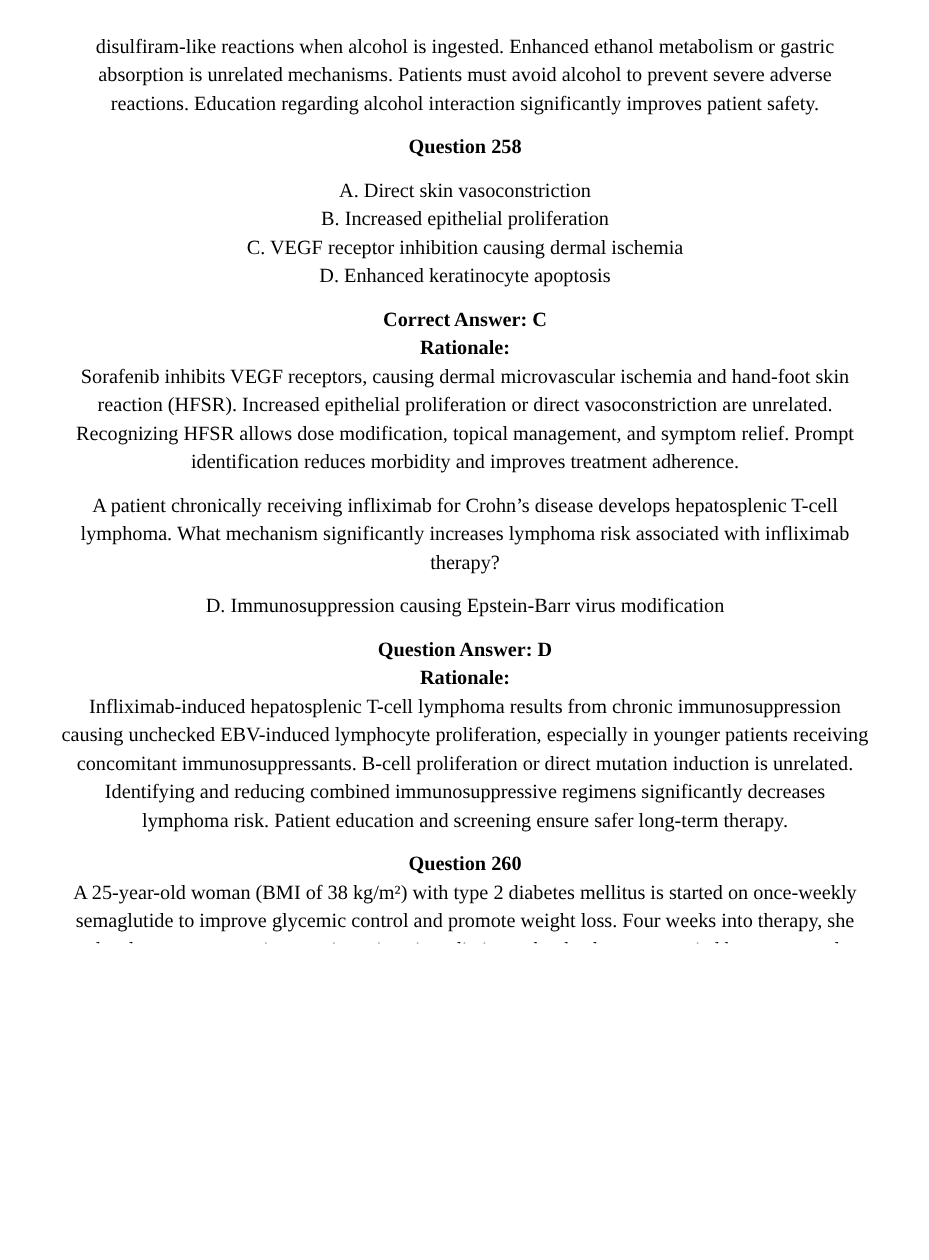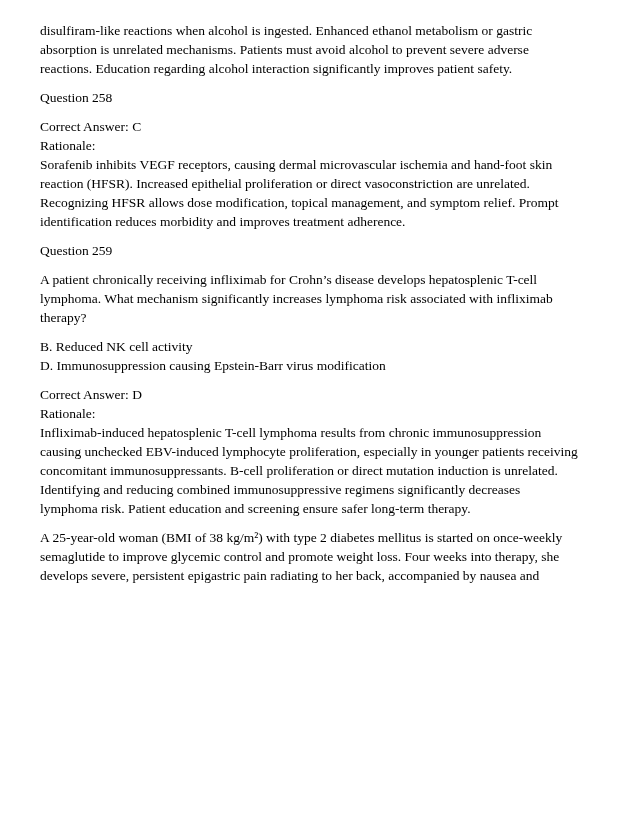--- a/index.html
+++ b/index.html
@@ -11,59 +11,65 @@
     box-sizing: border-box;
     width: 619px;
     height: 629px;
     background: #ffffff;
     color: #000000;
     padding: 21px 39px 0 40px;
     font-family: "Liberation Serif", "DejaVu Serif", serif;
     font-size: 13.5px;
     line-height: 19px;
     overflow: hidden;
+    text-align: center;
   }
   .para, .heading, .options, .answer-block {
     margin: 0 0 10px 0;
   }
   .heading {
-    font-weight: normal;
+    font-weight: bold;
     font-size: inherit;
   }
   .heading.tight {
     margin-bottom: 0;
   }
   .bold-line {
-    font-weight: normal;
+    font-weight: bold;
   }
   .opt-line, .bold-line, .rationale-text {
     margin: 0;
   }
 </style>
 </head>
 <body>
 
 <div class="page">
 
   <p class="para">disulfiram-like reactions when alcohol is ingested. Enhanced ethanol metabolism or gastric absorption is unrelated mechanisms. Patients must avoid alcohol to prevent severe adverse reactions. Education regarding alcohol interaction significantly improves patient safety.</p>
 
   <div class="heading">Question 258</div>
+  <div class="options">
+    <div class="opt-line">A. Direct skin vasoconstriction</div>
+    <div class="opt-line">B. Increased epithelial proliferation</div>
+    <div class="opt-line">C. VEGF receptor inhibition causing dermal ischemia</div>
+    <div class="opt-line">D. Enhanced keratinocyte apoptosis</div>
+  </div>
   <div class="answer-block">
     <div class="bold-line">Correct Answer: C</div>
     <div class="bold-line">Rationale:</div>
     <div class="rationale-text">Sorafenib inhibits VEGF receptors, causing dermal microvascular ischemia and hand-foot skin reaction (HFSR). Increased epithelial proliferation or direct vasoconstriction are unrelated. Recognizing HFSR allows dose modification, topical management, and symptom relief. Prompt identification reduces morbidity and improves treatment adherence.</div>
   </div>
 
-  <div class="heading">Question 259</div>
   <p class="para">A patient chronically receiving infliximab for Crohn’s disease develops hepatosplenic T-cell lymphoma. What mechanism significantly increases lymphoma risk associated with infliximab therapy?</p>
   <div class="options">
-    <div class="opt-line">B. Reduced NK cell activity</div>
     <div class="opt-line">D. Immunosuppression causing Epstein-Barr virus modification</div>
   </div>
   <div class="answer-block">
-    <div class="bold-line">Correct Answer: D</div>
+    <div class="bold-line">Question Answer: D</div>
     <div class="bold-line">Rationale:</div>
     <div class="rationale-text">Infliximab-induced hepatosplenic T-cell lymphoma results from chronic immunosuppression causing unchecked EBV-induced lymphocyte proliferation, especially in younger patients receiving concomitant immunosuppressants. B-cell proliferation or direct mutation induction is unrelated. Identifying and reducing combined immunosuppressive regimens significantly decreases lymphoma risk. Patient education and screening ensure safer long-term therapy.</div>
   </div>
 
+  <div class="heading tight">Question 260</div>
   <p class="para">A 25-year-old woman (BMI of 38 kg/m²) with type 2 diabetes mellitus is started on once-weekly semaglutide to improve glycemic control and promote weight loss. Four weeks into therapy, she develops severe, persistent epigastric pain radiating to her back, accompanied by nausea and</p>
 
 </div>
 
 </body></html>

